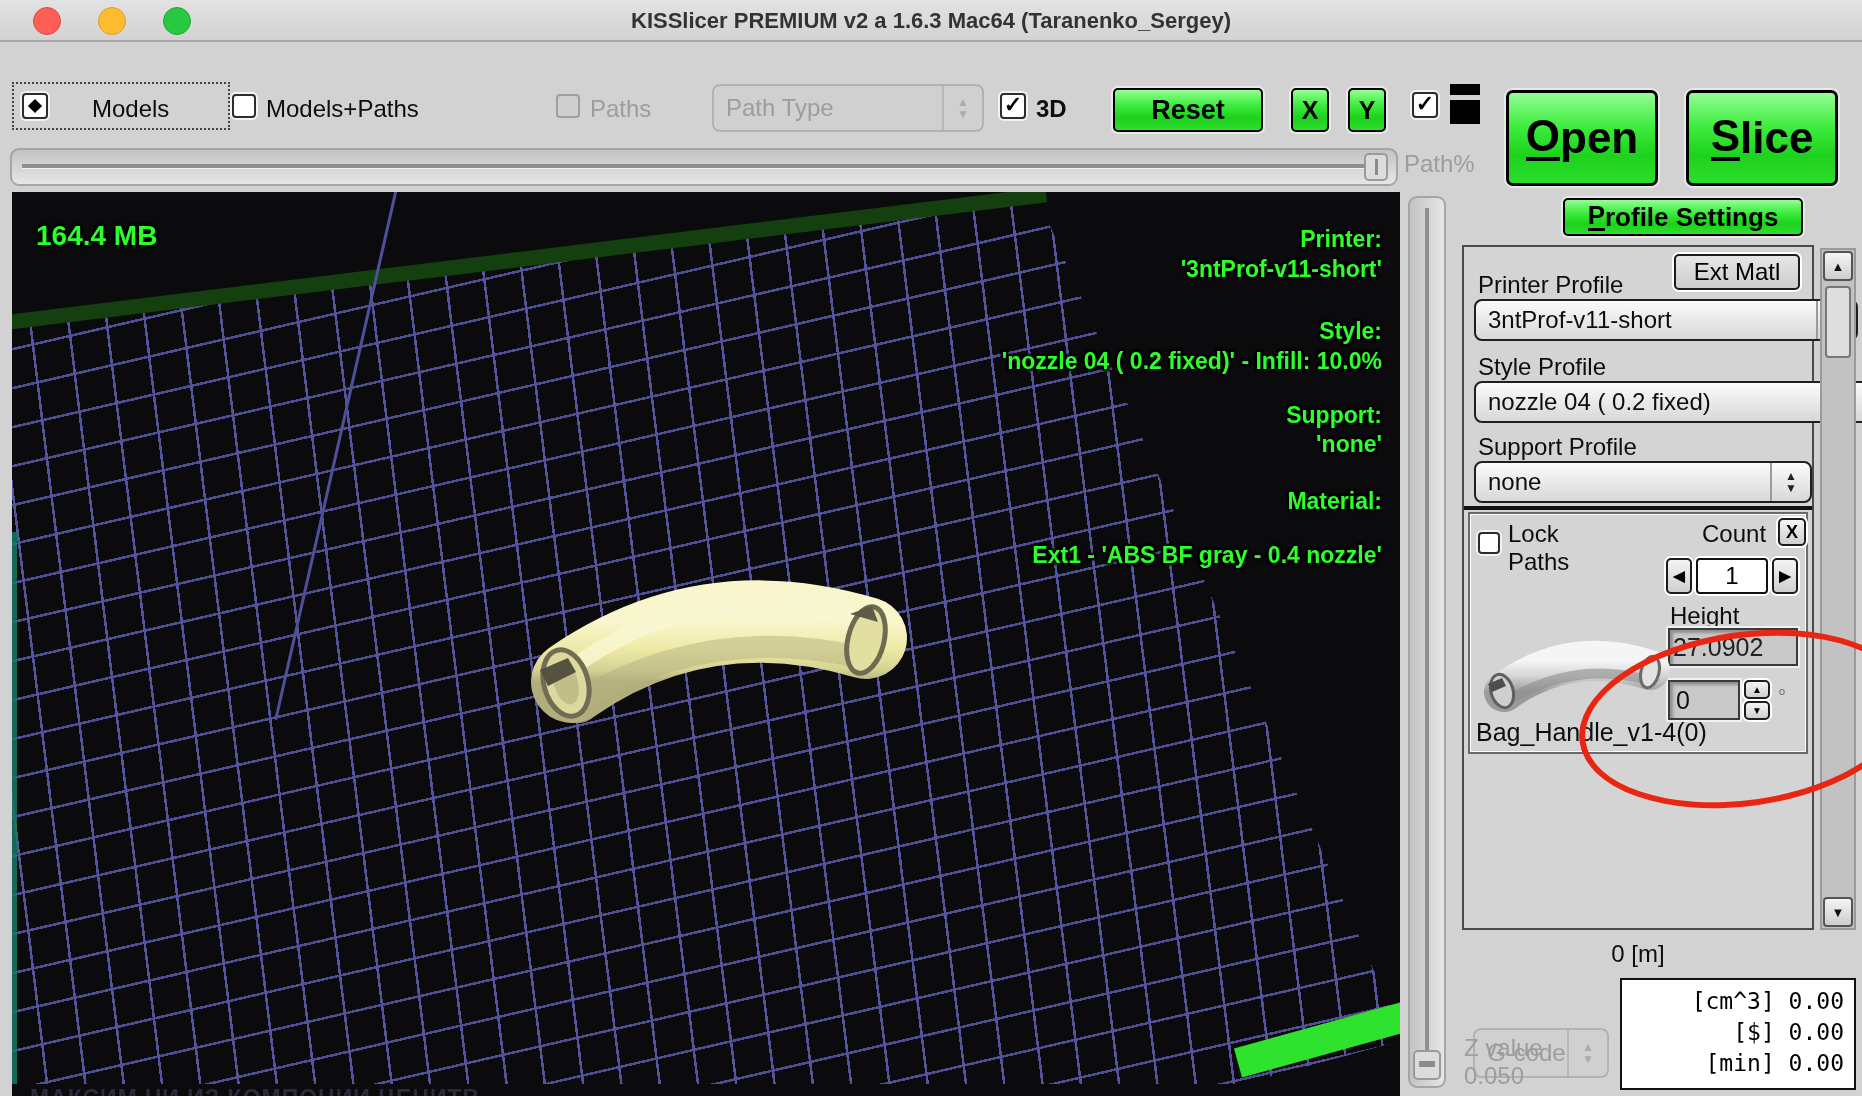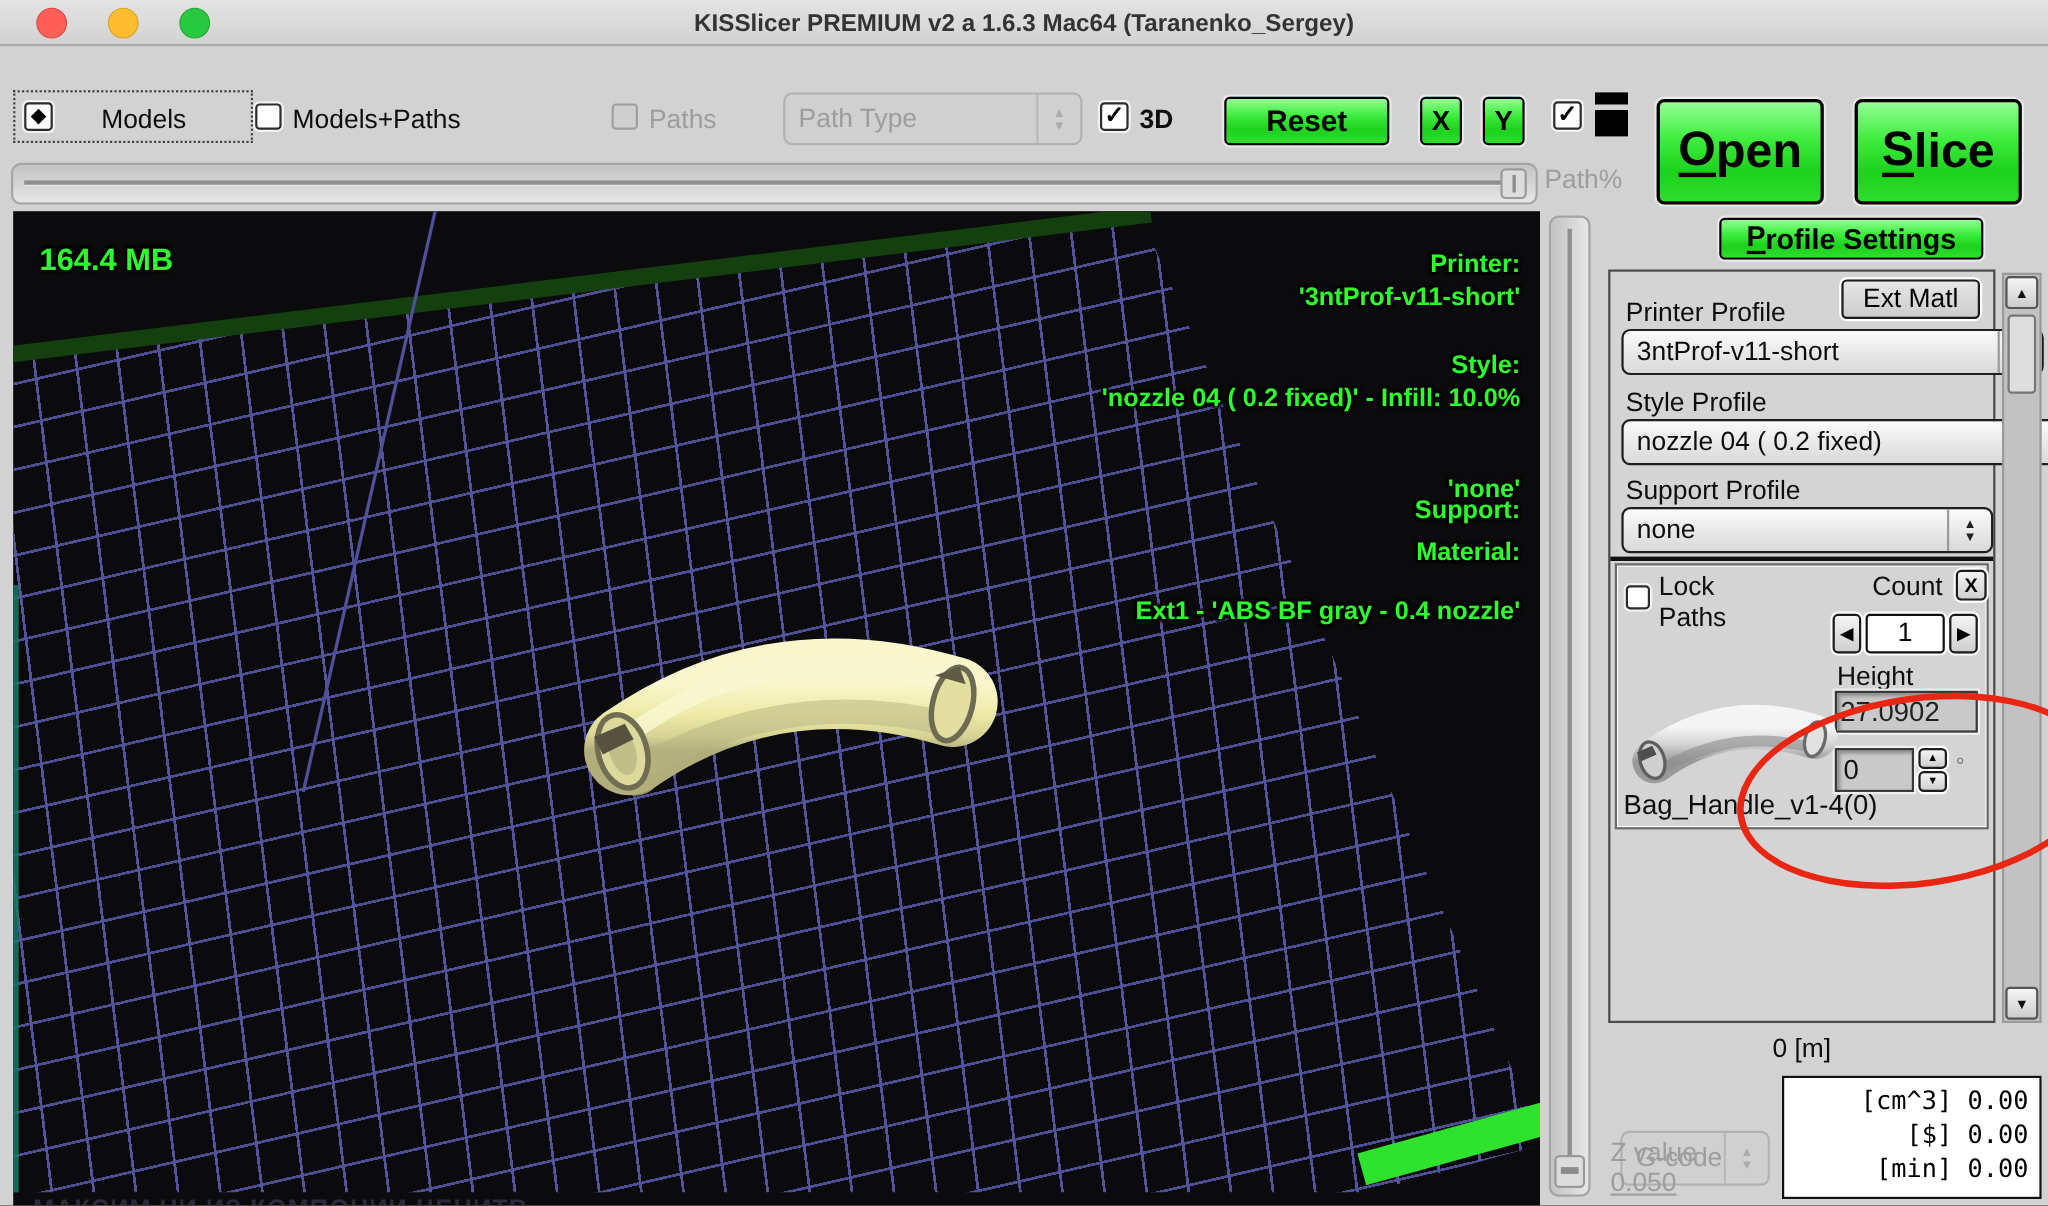--- a/index.html
+++ b/index.html
@@ -203,21 +203,21 @@
     <ellipse cx="356" cy="78" rx="18" ry="34" fill="#e3dfa0" stroke="#6e6b52" stroke-width="5" transform="rotate(14 356 78)"></ellipse>
     <path d="M 340 52 L 362 44 L 368 60 Z" fill="#5d5a45"></path>
   </svg>
 
   <div class="memtext">164.4 MB</div>
 
   <div class="gtext" style="top:34px;">Printer:</div>
   <div class="gtext" style="top:64px;">'3ntProf-v11-short'</div>
   <div class="gtext" style="top:126px;">Style:</div>
   <div class="gtext" style="top:156px;">'nozzle 04 ( 0.2 fixed)' - Infill: 10.0%</div>
-  <div class="gtext" style="top:210px;margin-top:48px;">Support:</div>
+  <div class="gtext" style="top:210px;">Support:</div>
   <div class="gtext" style="top:239px;">'none'</div>
   <div class="gtext" style="top:296px;">Material:</div>
   <div class="gtext" style="top:320px;margin-top:30px;">Ext1 - 'ABS BF gray - 0.4 nozzle'</div>
 </div>
 
 <div class="clipped-bottom">МАКСИМ ЧИ ИЗ КОМПОНИИ ЦЕНИТВ</div>
 
 <div class="vslider">
   <div class="track"></div>
   <div class="handle"></div>
@@ -310,15 +310,15 @@
 <div class="plabel" style="left:1462px; top:940px; width:352px; text-align:center; position:absolute;">0 [m]</div>
 
 <div class="combo disabled" style="left:1462px; top:1028px; width:136px; height:50px;margin-left:11px;">
   <span class="ctext">G-code</span>
   <span class="carr">
       <span>▲</span>
       <span>▼</span>
     </span>
 </div>
 <div class="lbl dim" style="left:1464px; top:1034px;">Z value</div>
-<div class="lbl dim" style="left:1464px; top:1062px;text-decoration:underline;">0.050</div>
+<div class="lbl dim" style="left:1464px; top:1062px;">0.050</div>
 
 <div class="statsbox"><div>[cm^3] 0.00</div><div>[$] 0.00</div><div>[min] 0.00</div></div>
 
 </body></html>

